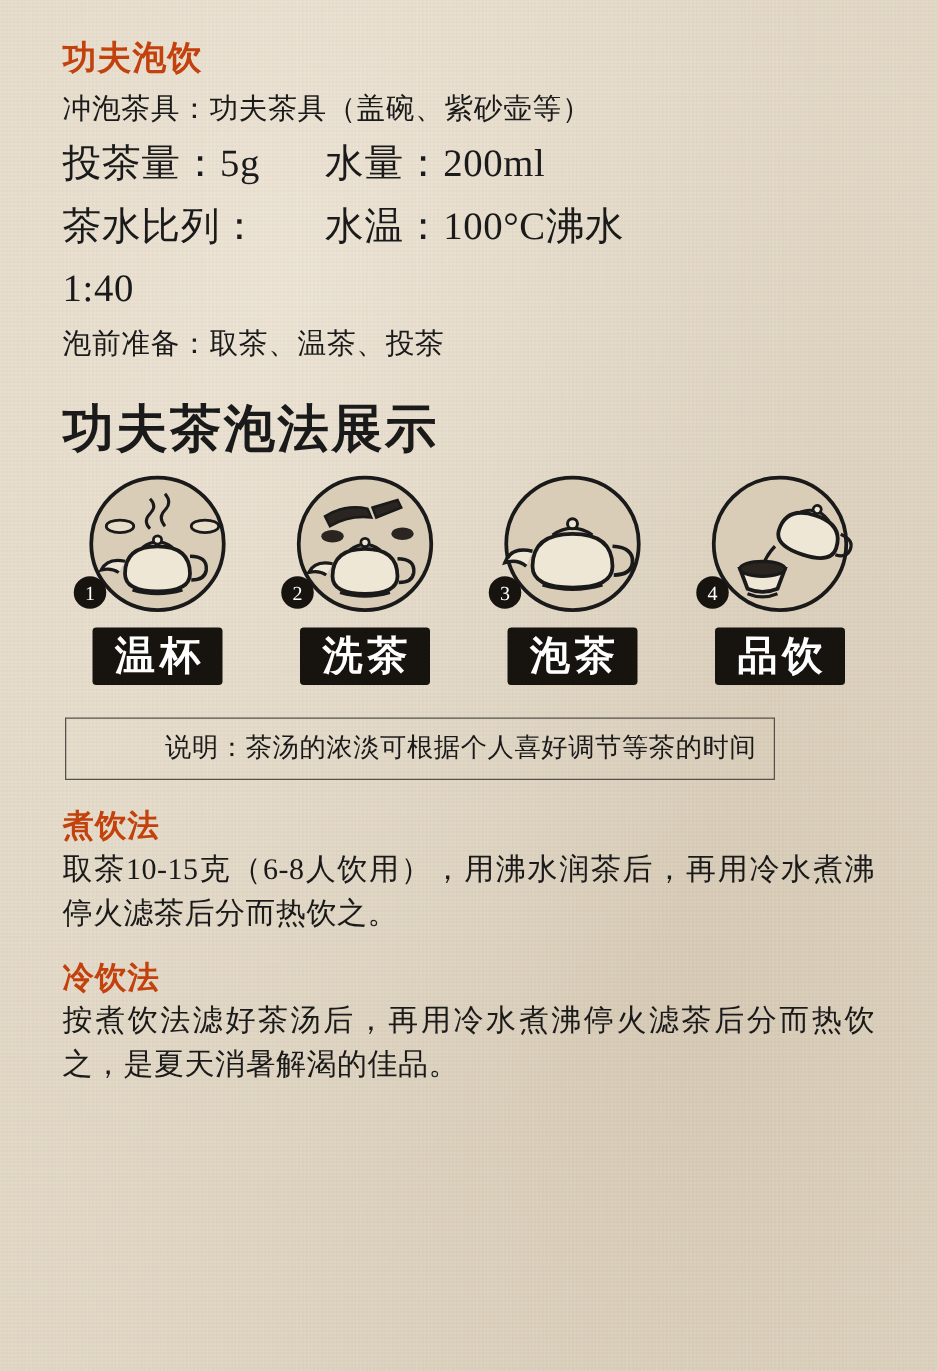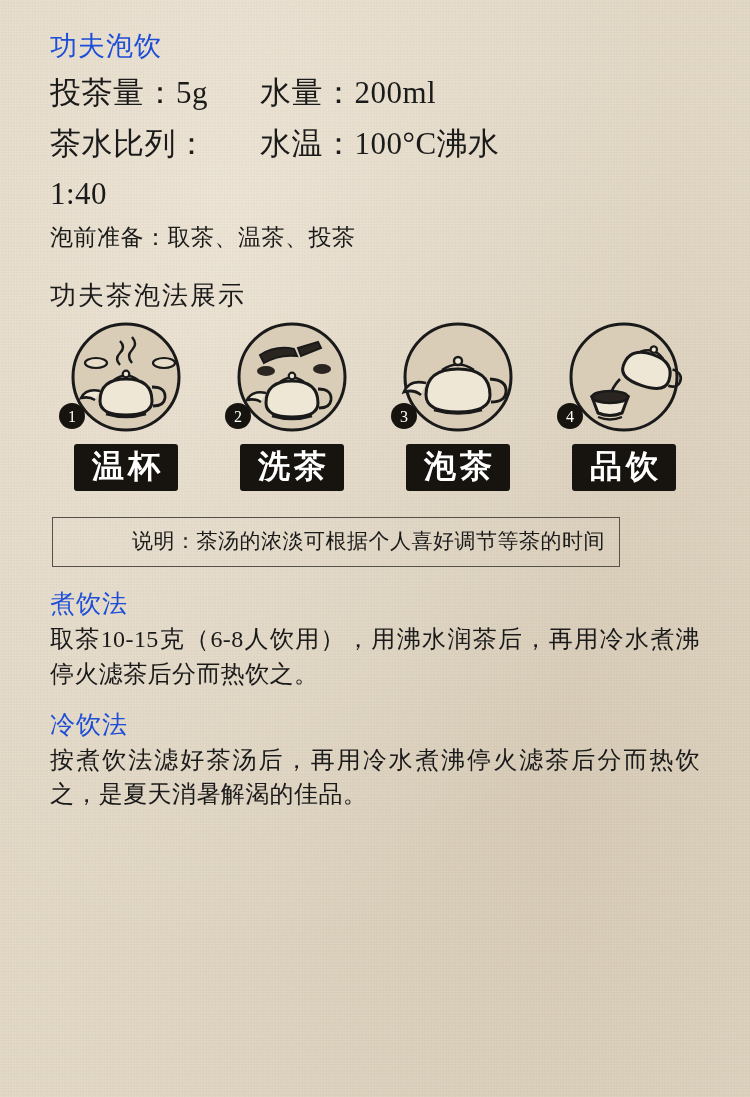--- a/index.html
+++ b/index.html
@@ -29,22 +29,22 @@
   }
   .page {
     position: relative;
     z-index: 1;
     padding: 30px 44px 0 50px;
     box-sizing: border-box;
     height: 100%;
   }
 
   .red-heading {
-    color: #1d4ed8;
-    font-weight: normal;
+    color: #c2410c;
+    font-weight: bold;
     letter-spacing: 1px;
   }
 
   
   .spec-title {
     font-size: 27px;
     margin: 0 0 6px 0;
     line-height: 1.2;
   }
   .spec-line {
@@ -57,22 +57,22 @@
     font-size: 31px;
     line-height: 1.62;
     letter-spacing: 0.5px;
     display: flex;
   }
   .spec-row .cell-a { width: 210px; }
   .spec-row .cell-b { flex: 1; }
 
   
   .big-title {
-    font-size: 26px;
-    font-weight: normal;
+    font-size: 41px;
+    font-weight: bold;
     margin: 22px 0 6px 0;
     letter-spacing: 2px;
   }
   .steps {
     display: flex;
     justify-content: space-between;
     margin-top: 8px;
     padding-right: 6px;
   }
   .step {
@@ -129,20 +129,21 @@
 </head>
 <body>
 
 <div class="paper-texture"></div>
 
 <div class="page">
 
   <div>
     <div class="spec-title red-heading">功夫泡饮</div>
 
+    <div class="spec-line">冲泡茶具：功夫茶具（盖碗、紫砂壶等）</div>
 
     <div class="spec-row">
       <span class="cell-a">投茶量：5g</span>
       <span class="cell-b">水量：200ml</span>
     </div>
 
     <div class="spec-row">
       <span class="cell-a">茶水比列：1:40</span>
       <span class="cell-b">水温：100°C沸水</span>
     </div>

